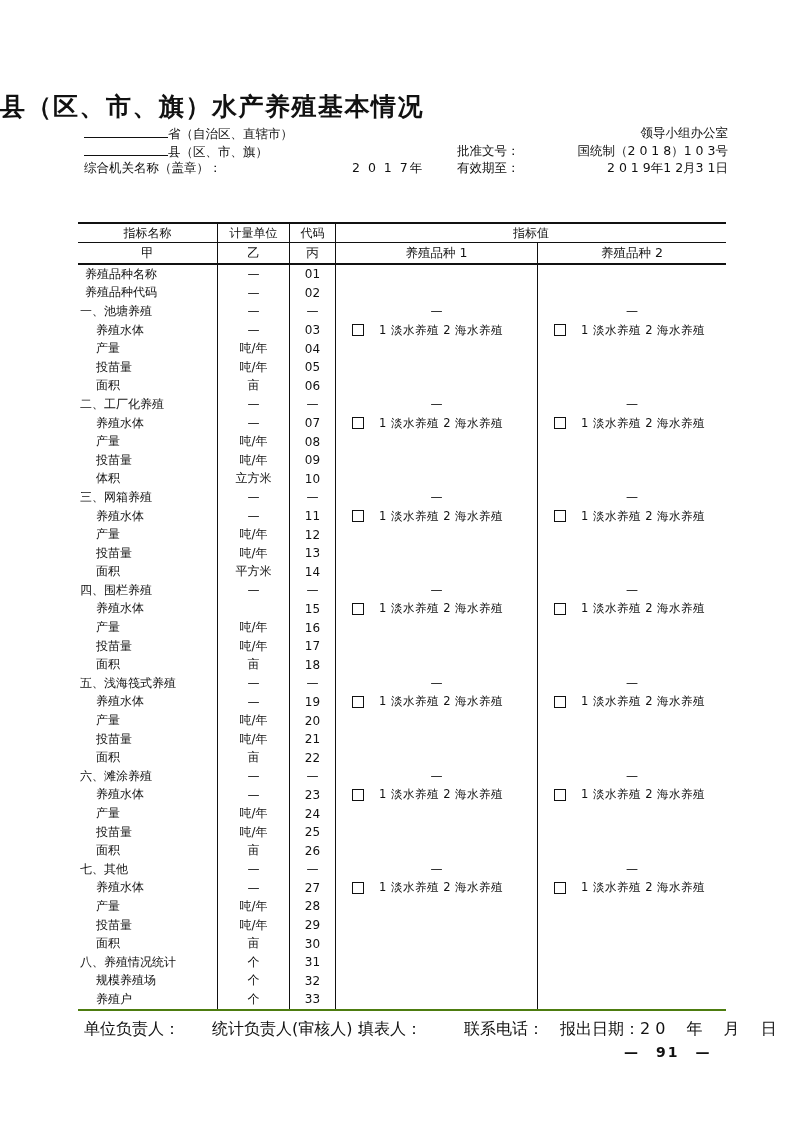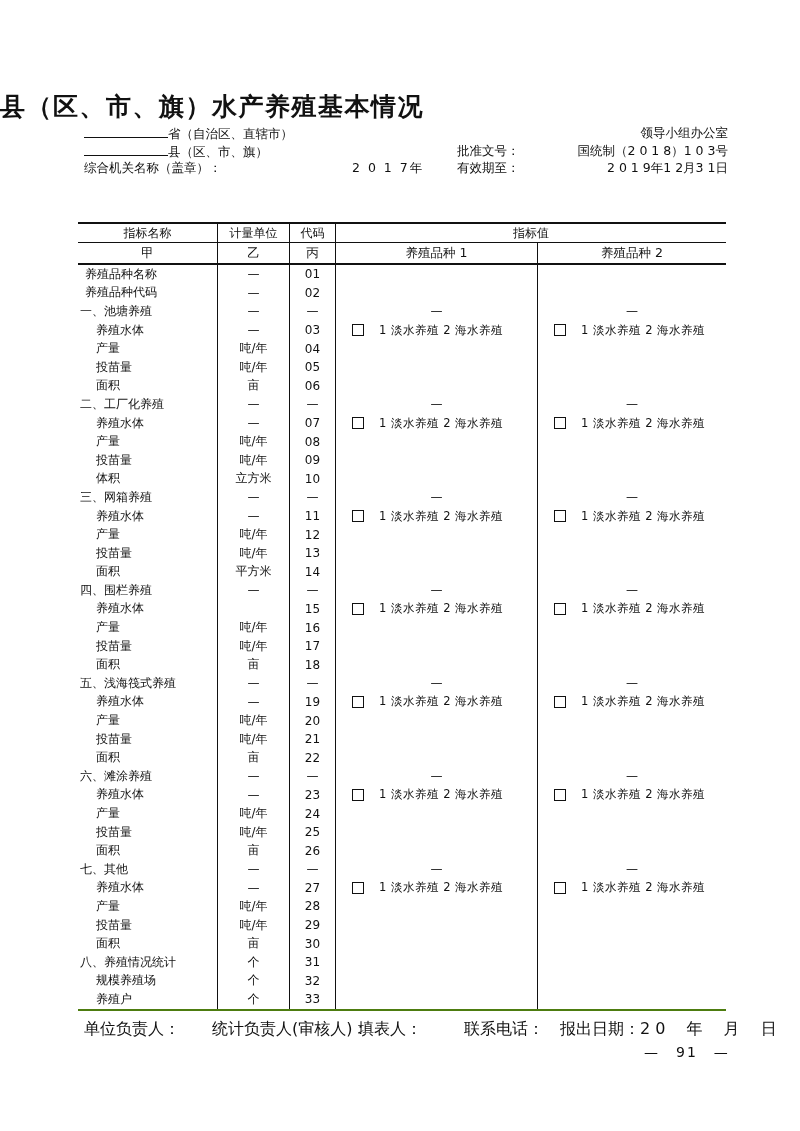--- a/index.html
+++ b/index.html
@@ -28,21 +28,21 @@
   .ctr{justify-content:center;text-align:center;}
   .in0{padding-left:2px;}
   .in1{padding-left:7px;}
   .in2{padding-left:18px;}
   .ckb{flex:0 0 auto;width:10px;height:10px;border:1px solid #111;margin:0 15px 0 16px;}
   .ckt{font-size:11.5px;letter-spacing:0.5px;}
   
   .ftr{position:absolute;left:0;top:1019px;width:660px;height:16px;font-size:16px;}
   .ftr span{position:absolute;white-space:nowrap;}
   .f1{left:84px;}  .f2{left:212px;} .f3{left:358px;} .f4{left:464px;} .f5{left:560px;}
-  .pageno{position:absolute;top:1044px;left:644px;font-size:14px;letter-spacing:2px;}
+  .pageno{position:absolute;top:1044px;left:624px;font-size:14px;letter-spacing:2px;font-weight:bold;}
 </style>
 </head>
 <body>
 
 <div class="page">
 
   <div class="title">县（区、市、旗）水产养殖基本情况</div>
 
   <div class="hdr">
     <div class="hrow">

